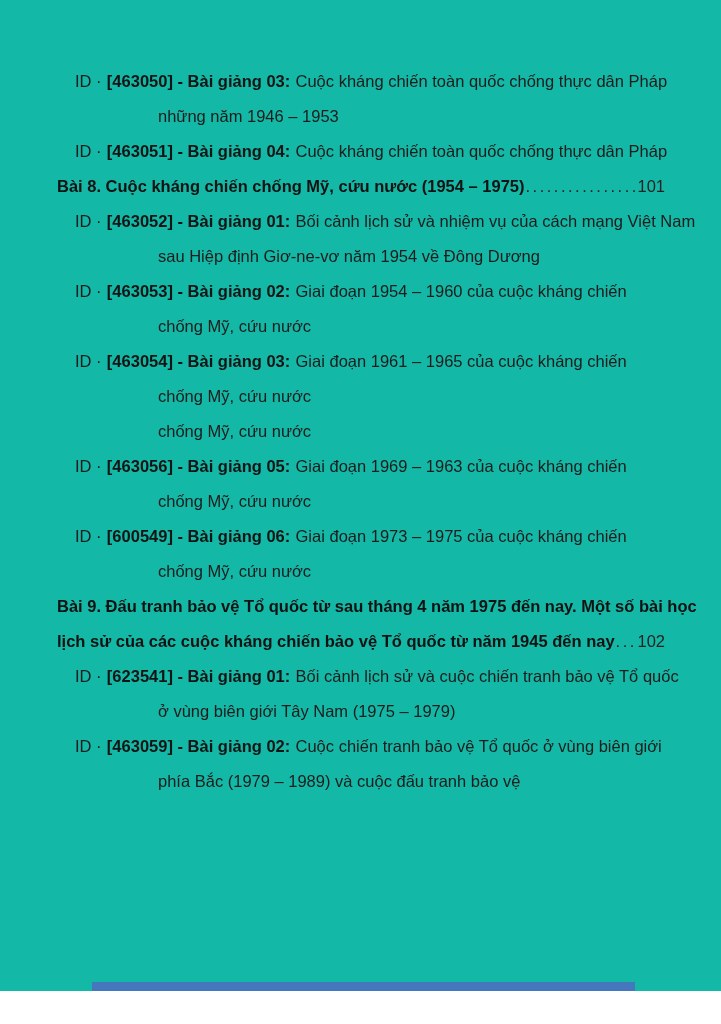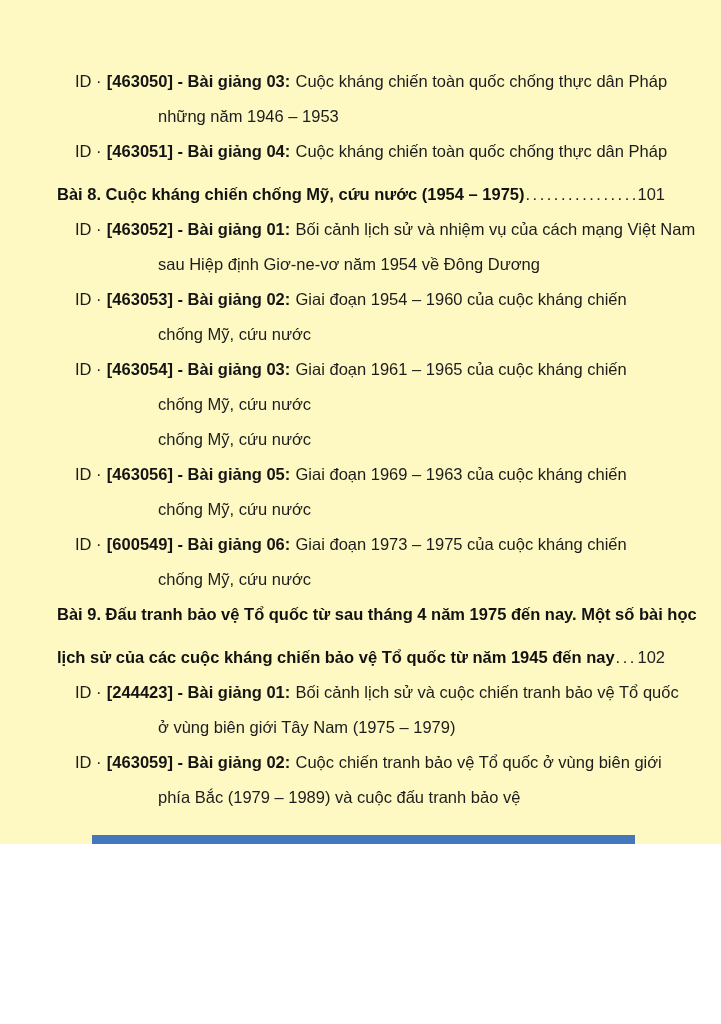--- a/index.html
+++ b/index.html
@@ -1,34 +1,34 @@
 <!DOCTYPE html>
 <html><head>
 <meta charset="utf-8">
 <style>
   html,body{margin:0;padding:0;background:#ffffff;}
   .page{
     position:relative;
-    width:721px;height:844px;
-    background:#fef9c3;
+    width:721px;height:991px;
+    background:#14b8a6;
     overflow:hidden;
     font-family:"Liberation Sans","DejaVu Sans",sans-serif;
     font-size:16.5px;
     line-height:35px;
     color:#1c1c1c;
     box-sizing:border-box;
     padding:64px 56px 0 57px;
   }
   .line{white-space:nowrap;}
   .entry .first{padding-left:18px;}
   .entry .cont{padding-left:101px;}
   .pfx{margin-right:.32em;}
   .lbl{font-weight:700;color:#141414;margin-right:.32em;}
   .heading{font-weight:700;color:#121212;}
-  .hline{display:flex;align-items:center;width:100%;margin-top:8px;}
+  .hline{display:flex;align-items:center;width:100%;}
   .htext{white-space:nowrap;}
   .dots{
     flex:1;overflow:hidden;white-space:nowrap;
     font-weight:400;color:#222;
     letter-spacing:2.5px;
     padding:0 4px 0 1px;
   }
   .pnum{font-weight:400;color:#222;}
   .justify{text-align:justify;text-align-last:justify;}
   .footer-bar{
@@ -92,21 +92,21 @@
   <div class="heading">
     <div class="line justify htext">Bài 9. Đấu tranh bảo vệ Tổ quốc từ sau tháng 4 năm 1975 đến nay. Một số bài học</div>
     <div class="hline">
       <span class="htext">lịch sử của các cuộc kháng chiến bảo vệ Tổ quốc từ năm 1945 đến nay</span>
       <span class="dots">........................................................................................................</span>
       <span class="pnum">102</span>
     </div>
   </div>
 
   <div class="entry">
-    <div class="line first"><span class="pfx">ID ·</span><span class="lbl">[244423] - Bài giảng 01:</span><span class="txt">Bối cảnh lịch sử và cuộc chiến tranh bảo vệ Tổ quốc</span></div>
+    <div class="line first"><span class="pfx">ID ·</span><span class="lbl">[623541] - Bài giảng 01:</span><span class="txt">Bối cảnh lịch sử và cuộc chiến tranh bảo vệ Tổ quốc</span></div>
     <div class="line cont">ở vùng biên giới Tây Nam (1975 – 1979)</div>
   </div>
 
   <div class="entry">
     <div class="line first"><span class="pfx">ID ·</span><span class="lbl">[463059] - Bài giảng 02:</span><span class="txt">Cuộc chiến tranh bảo vệ Tổ quốc ở vùng biên giới</span></div>
     <div class="line cont">phía Bắc (1979 – 1989) và cuộc đấu tranh bảo vệ</div>
   </div>
 
 
   <div class="footer-bar"></div>

